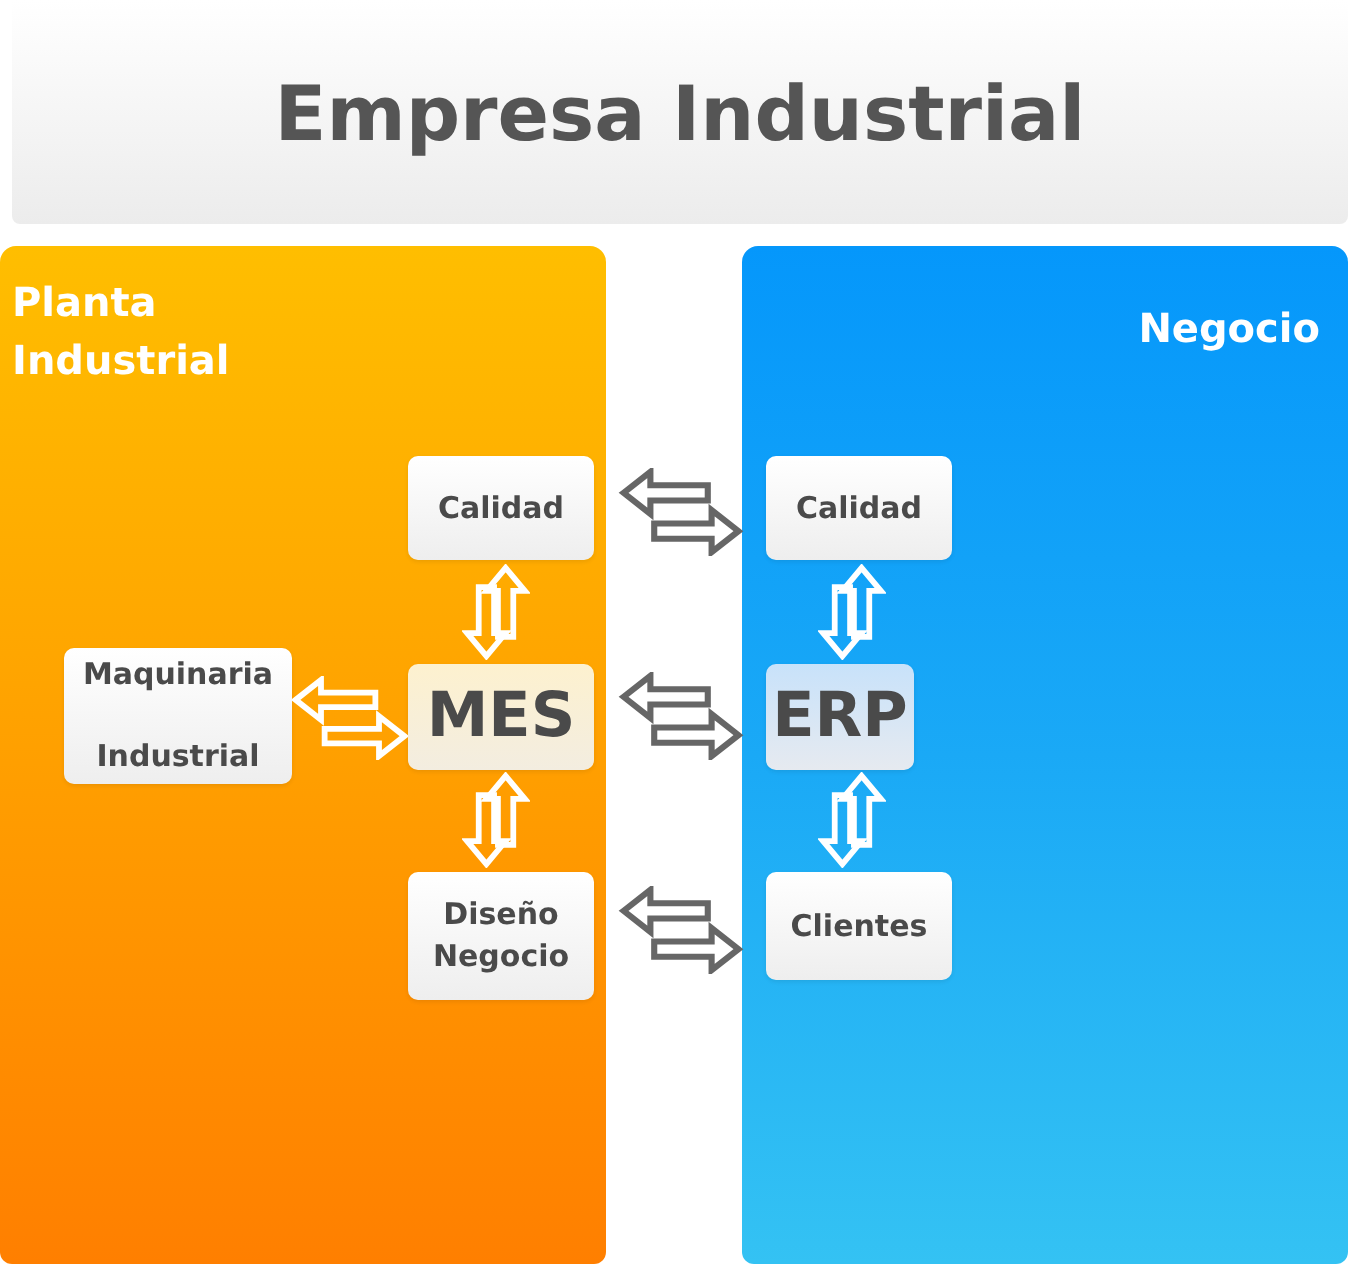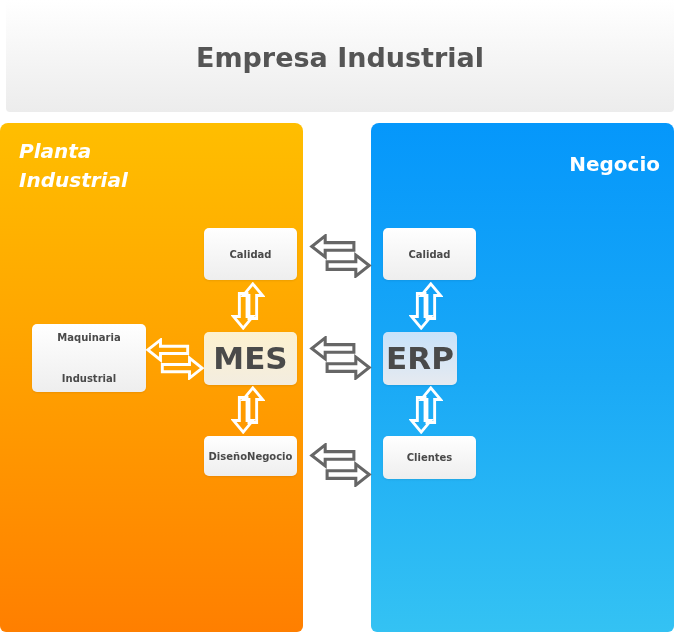--- a/index.html
+++ b/index.html
@@ -6,38 +6,38 @@
   body { width: 674px; height: 632px; position: relative; overflow: hidden;
          font-family: "DejaVu Sans", sans-serif; }
 
   .header {
     position: absolute; left: 6px; top: 0; width: 668px; height: 112px;
     background: linear-gradient(to bottom, #ffffff 0%, #ececec 100%);
     border-radius: 0 0 4px 4px;
     display: flex; align-items: center; justify-content: center;
   }
   .header-title {
-    font-size: 27px; font-weight: bold; color: #555555; letter-spacing: 0px;
+    font-size: 38px; font-weight: bold; color: #555555; letter-spacing: 0px;
     margin-top: 2px;
   }
 
   .panel { position: absolute; top: 123px; height: 509px; border-radius: 8px 8px 6px 6px; }
   .panel-left  { left: 0; width: 303px;
     background: linear-gradient(to bottom, #ffbe00 0%, #ffa600 40%, #ff7f00 100%); }
   .panel-right { left: 371px; width: 303px;
     background: linear-gradient(to bottom, #0597fb 0%, #1aa9f6 50%, #34c2f3 100%); }
 
   .panel-title { position: absolute; color: #ffffff; font-weight: bold; font-size: 20px; line-height: 29px; }
-  .panel-left .panel-title  { left: 19px; top: 14px; font-style: italic; }
+  .panel-left .panel-title  { left: 6px; top: 14px; }
   .panel-right .panel-title { right: 14px; top: 27px; }
 
   .box {
     position: absolute; border-radius: 5px;
     display: flex; align-items: center; justify-content: center; text-align: center;
-    color: #4a4a4a; font-weight: bold; font-size: 10px; line-height: 21px;
+    color: #4a4a4a; font-weight: bold; font-size: 15px; line-height: 21px;
     background: linear-gradient(to bottom, #ffffff 0%, #eeeeee 100%);
     box-shadow: 0 1px 2px rgba(0,0,0,0.08);
   }
   .box-big { font-size: 31px; }
   .box-mes { background: linear-gradient(to bottom, #fdf1cf 0%, #f3ede0 100%); }
   .box-erp { background: linear-gradient(to bottom, #c8e2fa 0%, #e6eaf0 100%); }
 
   .arrow { position: absolute; }
 </style>
 </head>
@@ -79,34 +79,34 @@
 
 <div class="box box-big box-mes" style="left:204px; top:332px; width:93px; height:53px;">
   <span>MES</span>
 </div>
 
 <div class="box" style="left:32px; top:324px; width:114px; height:68px; flex-direction:column;gap:20px;">
   <span>Maquinaria</span>
   <span>Industrial</span>
 </div>
 
-<div class="box" style="left:204px; top:436px; width:93px; height:40px; flex-direction:row;text-align:right;">
+<div class="box" style="left:204px; top:436px; width:93px; height:64px; flex-direction:column;text-align:right;">
   <span>Diseño</span>
   <span>Negocio</span>
 </div>
 
 <div class="box" style="left:383px; top:228px; width:93px; height:52px;">
   <span>Calidad</span>
 </div>
 
 <div class="box box-big box-erp" style="left:383px; top:332px; width:74px; height:53px;">
   <span>ERP</span>
 </div>
 
-<div class="box" style="left:383px; top:436px; width:93px; height:43px;">
+<div class="box" style="left:383px; top:436px; width:93px; height:54px;">
   <span>Clientes</span>
 </div>
 
 <svg class="arrow" style="left:231px; top:282px;" width="34" height="48" stroke="#ffffff">
   <use href="#varrow" width="34" height="48"></use>
 </svg>
 <svg class="arrow" style="left:231px; top:386px;" width="34" height="48" stroke="#ffffff">
   <use href="#varrow" width="34" height="48"></use>
 </svg>
 

